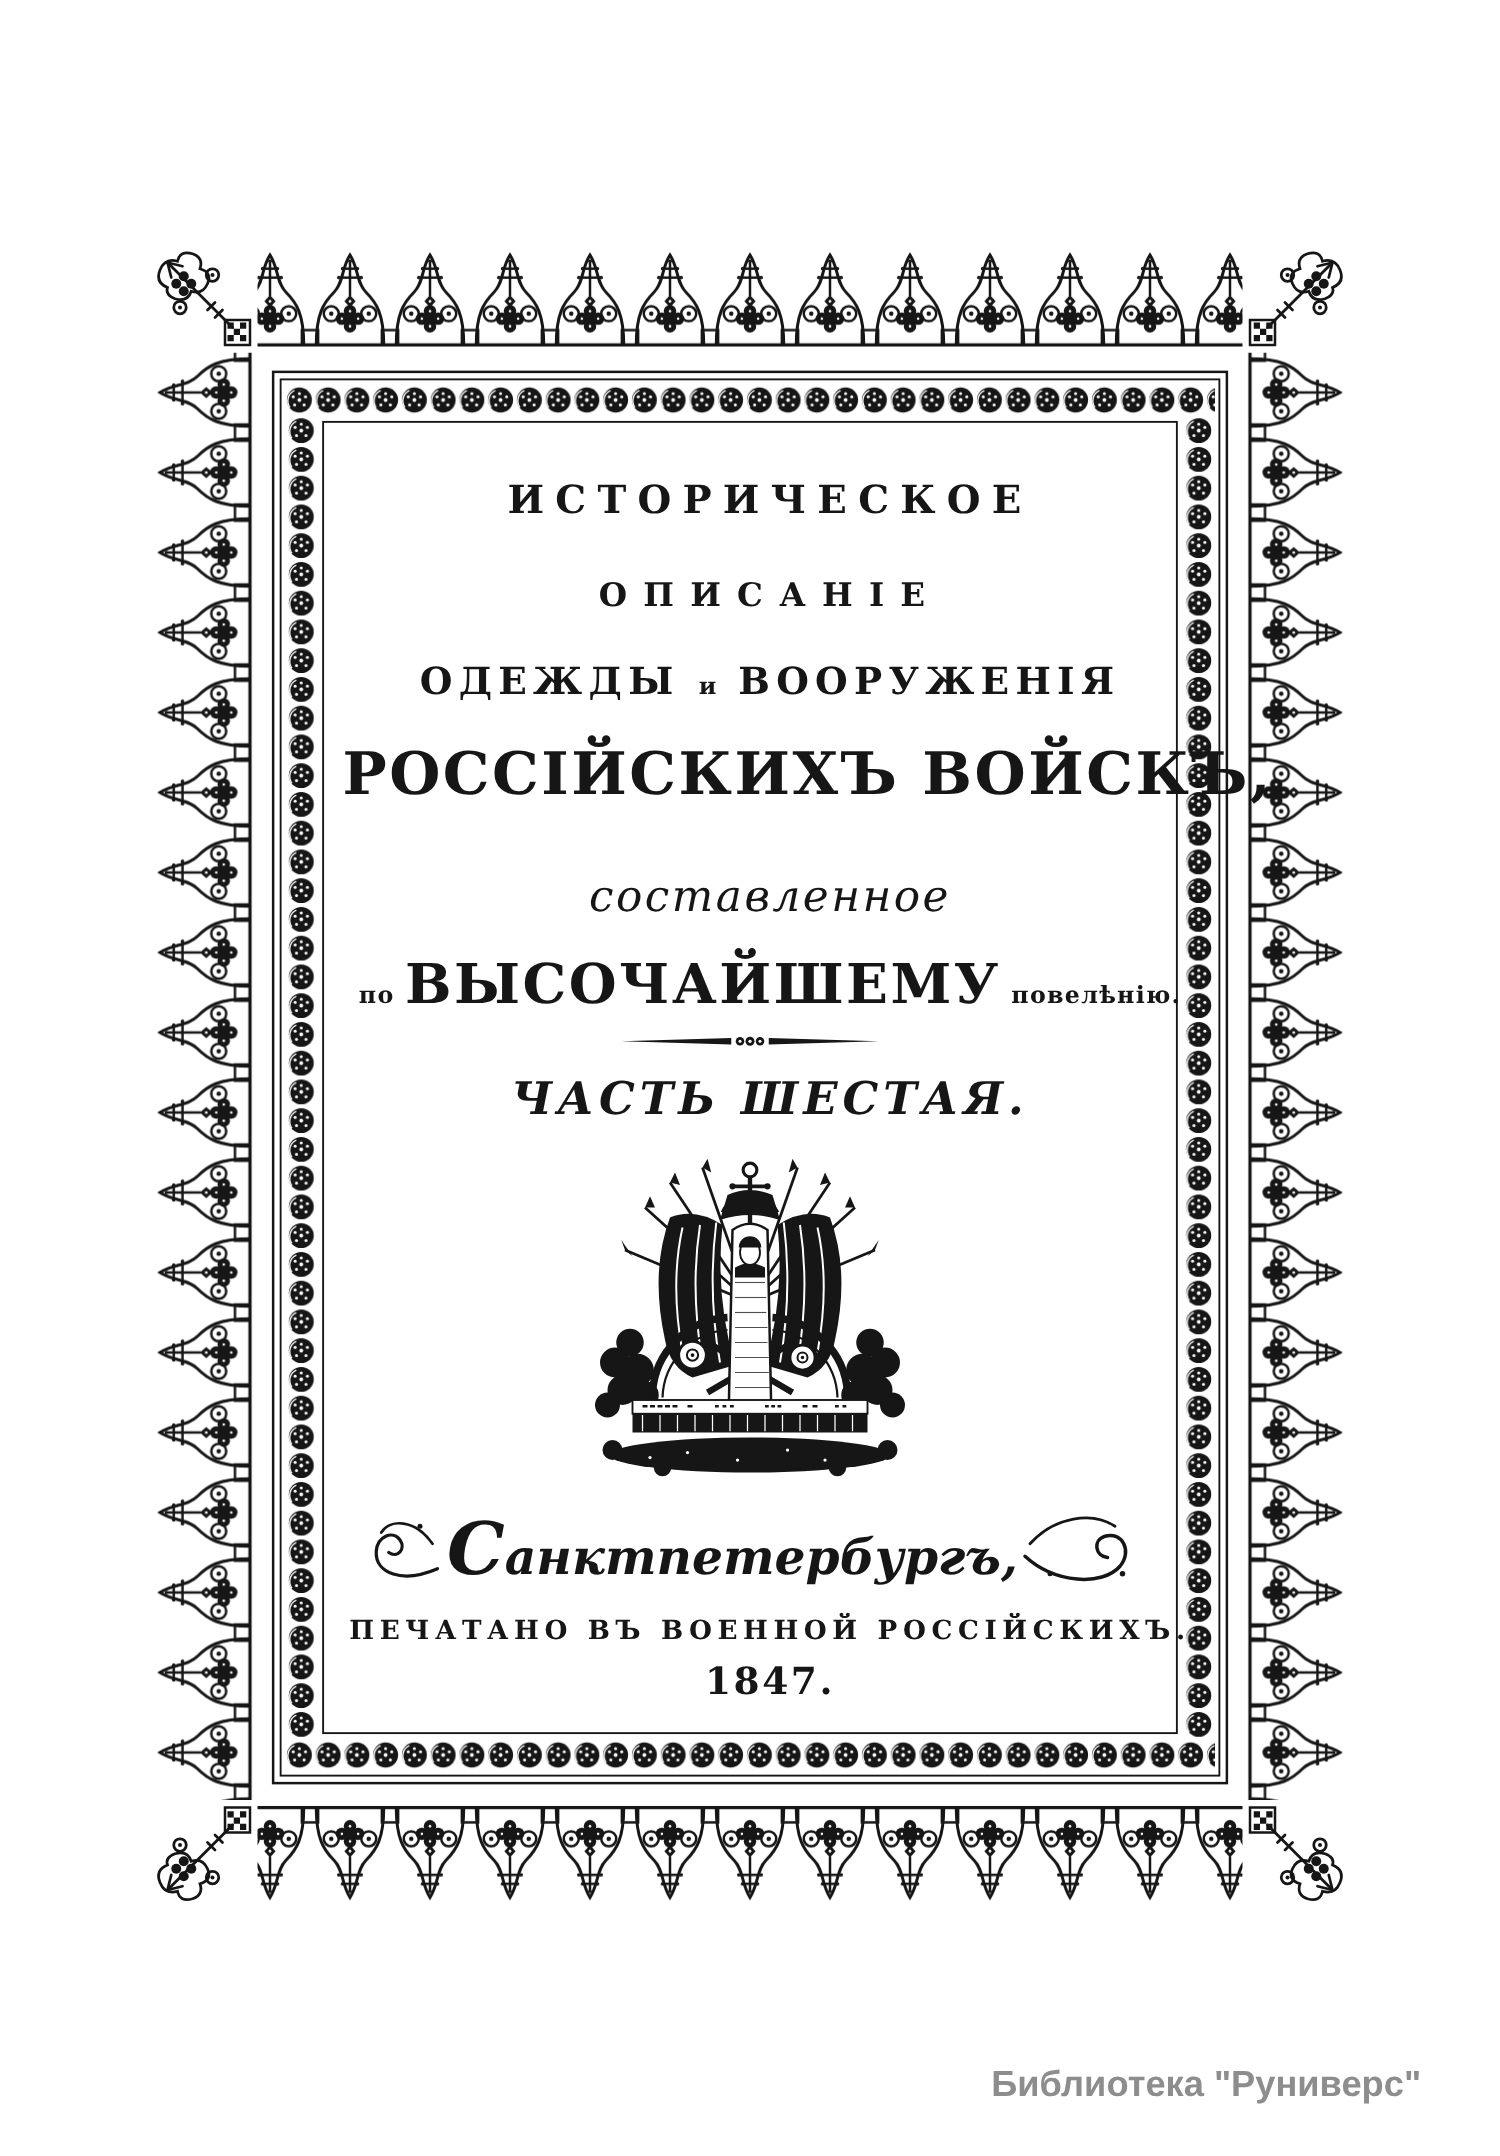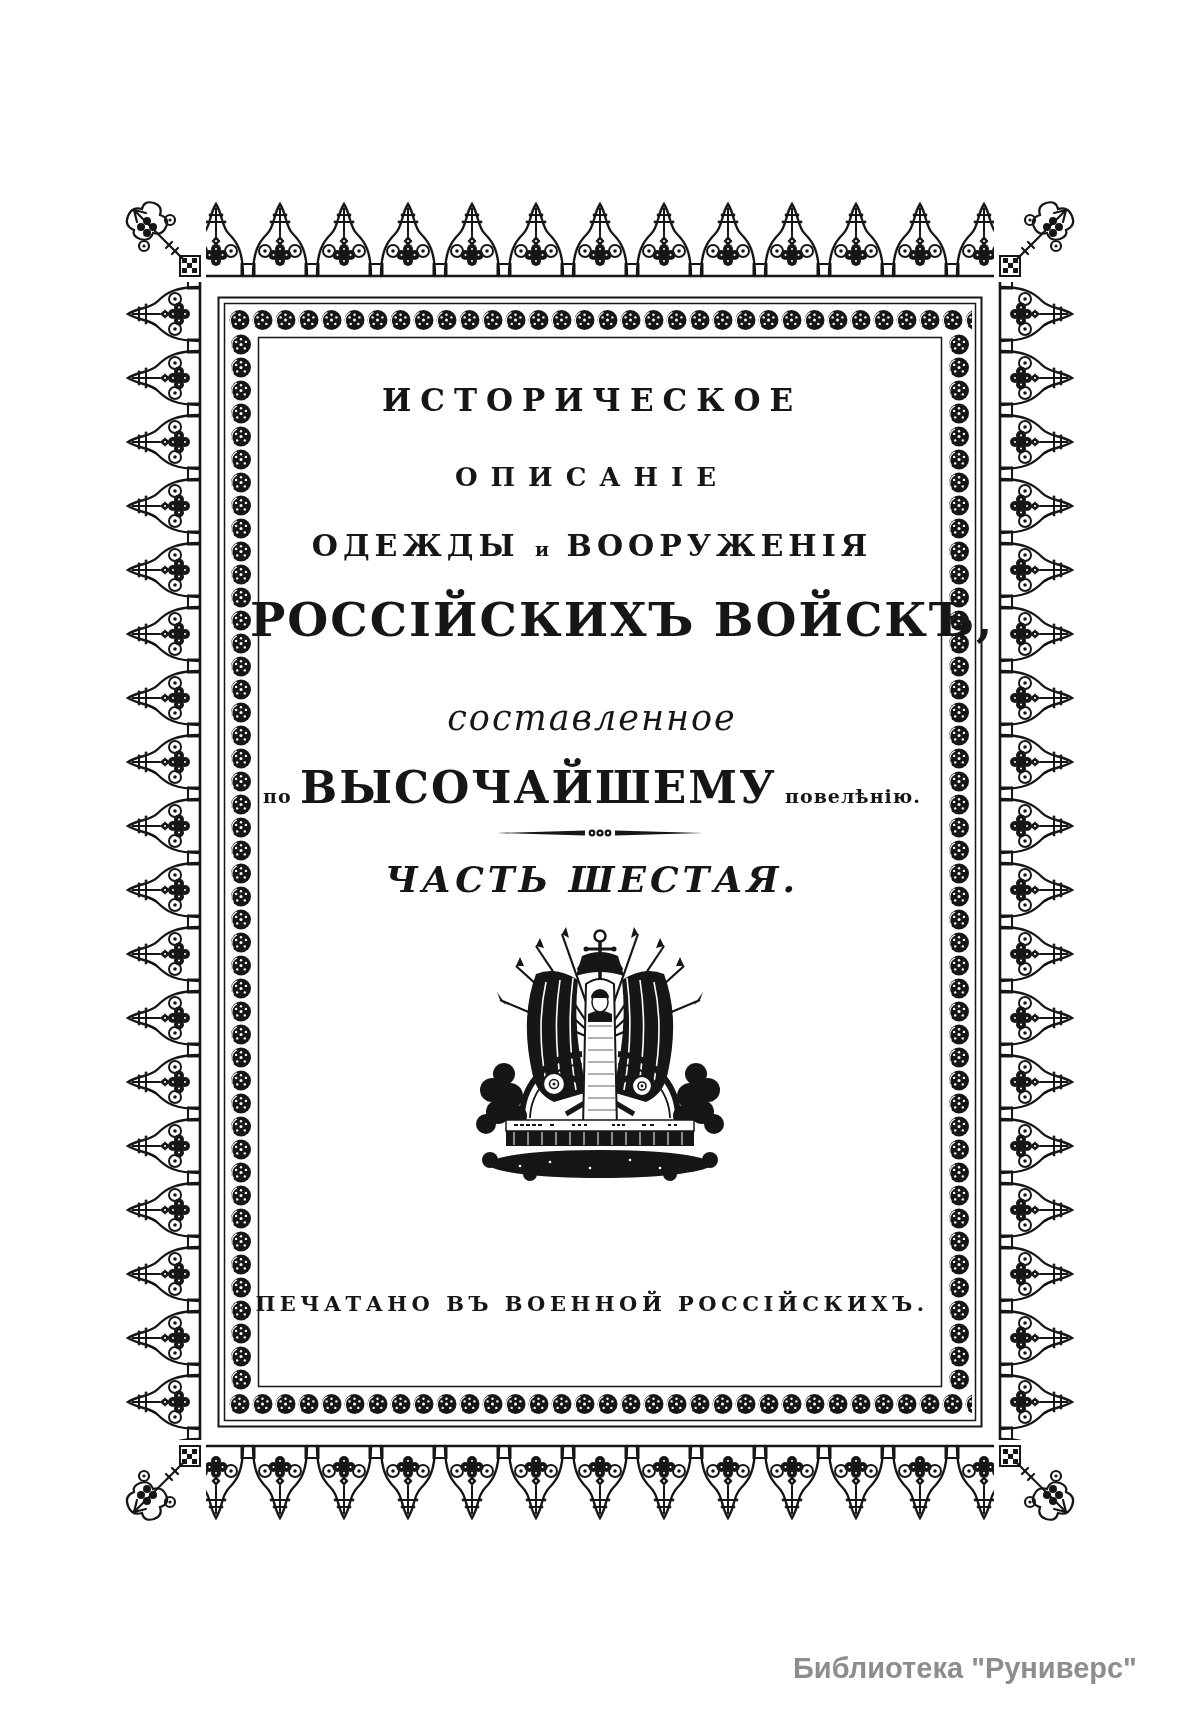--- a/index.html
+++ b/index.html
@@ -1,20 +1,20 @@
 <!DOCTYPE html>
 <html><head>
 <meta charset="utf-8">
 <style>
   html,body{margin:0;padding:0;background:#ffffff;}
   #page{position:relative;width:1200px;height:1725px;background:#ffffff;overflow:hidden;
         font-family:"DejaVu Serif",serif;color:#161616;}
   svg{display:block;}
   #border-svg{position:absolute;left:0;top:0;}
-  .line{position:absolute;left:250px;width:684px;text-align:center;white-space:nowrap;
+  .line{position:absolute;left:274px;width:684px;text-align:center;white-space:nowrap;
         color:#161616;font-family:"DejaVu Serif",serif;}
   .l1{top:382px;font-size:31px;font-weight:bold;letter-spacing:9px;}
   .l2{top:462px;font-size:26px;font-weight:bold;letter-spacing:13px;}
   .l3{top:528px;font-size:30px;font-weight:bold;letter-spacing:5px;}
   .l3 .conj{font-size:19px;letter-spacing:2px;}
   .l4{top:592px;font-size:47px;font-weight:bold;letter-spacing:2px;}
   .l5{top:698px;font-size:35px;font-style:italic;font-weight:normal;letter-spacing:2px;}
   .l6{top:762px;font-size:21px;font-weight:bold;letter-spacing:1px;}
   .l6 .decree-main{font-size:44px;letter-spacing:2px;}
   .l6 .decree-small{font-size:19px;}
@@ -332,18 +332,37 @@
           <circle cx="80" cy="240" r="1.3"></circle>
             <circle cx="120" cy="246" r="1.3"></circle>
             <circle cx="160" cy="238" r="1.3"></circle>
           <circle cx="190" cy="246" r="1.3"></circle>
             <circle cx="50" cy="244" r="1.3"></circle>
         </g>
       </g>
     </svg>
   </div>
 
+  <div class="city-line">
+    <svg width="64" height="60" viewBox="0 0 64 60">
+      <g fill="none" stroke="#161616" stroke-linecap="round">
+        <path d="M58,46 C30,58 8,50 9,32 C10,20 22,15 28,23 C33,30 26,38 19,33" stroke-width="2.6"></path>
+        <path d="M54,26 C40,6 20,6 13,17" stroke-width="2.2"></path>
+      </g>
+      <circle cx="44" cy="12" r="2" fill="#161616"></circle>
+    </svg>
+    <span class="city-text"><span class="city-initial">С</span><span class="city-rest">анктпетербургъ,</span></span>
+    <svg width="92" height="64" viewBox="0 0 92 64">
+      <g fill="none" stroke="#161616" stroke-linecap="round">
+        <path d="M4,38 C28,60 66,62 80,46 C90,34 82,18 68,22 C58,25 60,38 70,39" stroke-width="2.8"></path>
+        <path d="M8,28 C28,6 58,2 76,14" stroke-width="2.2"></path>
+      </g>
+      <circle cx="82" cy="52" r="2.2" fill="#161616"></circle>
+        <circle cx="24" cy="52" r="2" fill="#161616"></circle>
+    </svg>
+  </div>
 
   <div class="line l8">ПЕЧАТАНО ВЪ ВОЕННОЙ РОССІЙСКИХЪ.</div>
+  <div class="line l9">1847.</div>
 
   <div class="watermark">Библиотека "Руниверс"</div>
 
 </div>
 
 </body></html>

